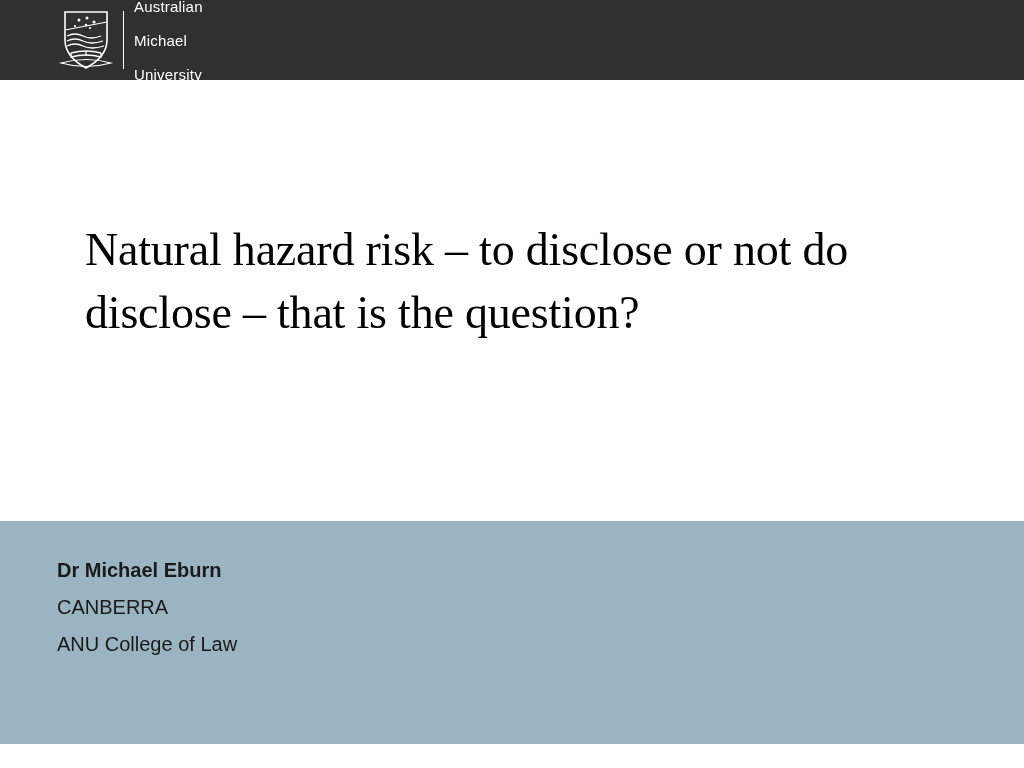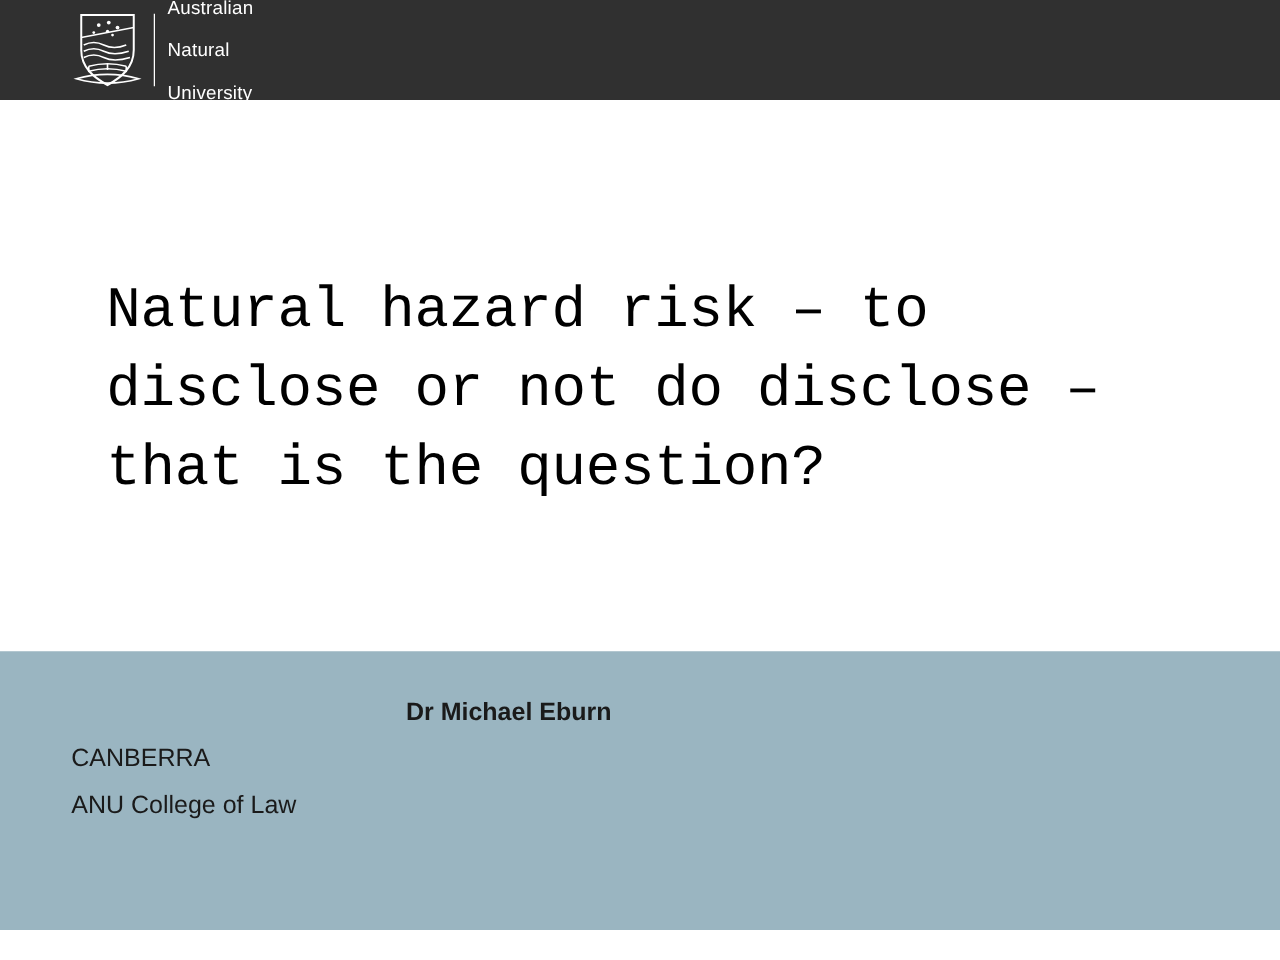--- a/index.html
+++ b/index.html
@@ -68,21 +68,21 @@
     position: absolute;
     left: 85px;
     top: 218px;
     width: 860px;
   }
   .slide-title {
     font-size: 46px;
     line-height: 63px;
     color: #000000;
     font-weight: normal;
-    font-family: Liberation Mono, monospace;
+    font-family: Liberation Serif, serif;
     margin: 0;
     letter-spacing: -0.2px;
   }
 
   
   .footer-band {
     position: absolute;
     left: 0;
     top: 521px;
     width: 1024px;
@@ -94,21 +94,21 @@
     left: 57px;
     top: 552px;
     width: 700px;
   }
   .footer-line {
     font-size: 20px;
     line-height: 37px;
     color: #1a1a1a;
     font-family: "Liberation Sans", sans-serif;
   }
-  .footer-line.bold { font-weight: bold; text-align: center; }
+  .footer-line.bold { font-weight: bold; }
 
   .bottom-strip {
     position: absolute;
     left: 0;
     top: 744px;
     width: 1024px;
     height: 24px;
     background: #ffffff;
   }
 </style>
@@ -148,21 +148,21 @@
           </g>
 
           <g stroke="#ffffff" stroke-width="1.2" fill="none">
             <path d="M6 57 Q31 50 56 57 Q31 64 6 57 Z"></path>
           </g>
         </svg>
       </span>
       <span class="logo-divider"></span>
       <span class="wordmark">
         <div>Australian</div>
-        <div>Natural</div>
+        <div>Michael</div>
         <div>University</div>
       </span>
     </div>
   </div>
 
   <div class="title-area">
     <h1 class="slide-title">Natural hazard risk – to disclose or not do disclose – that is the question?</h1>
   </div>
 
   <div class="footer-band"></div>

